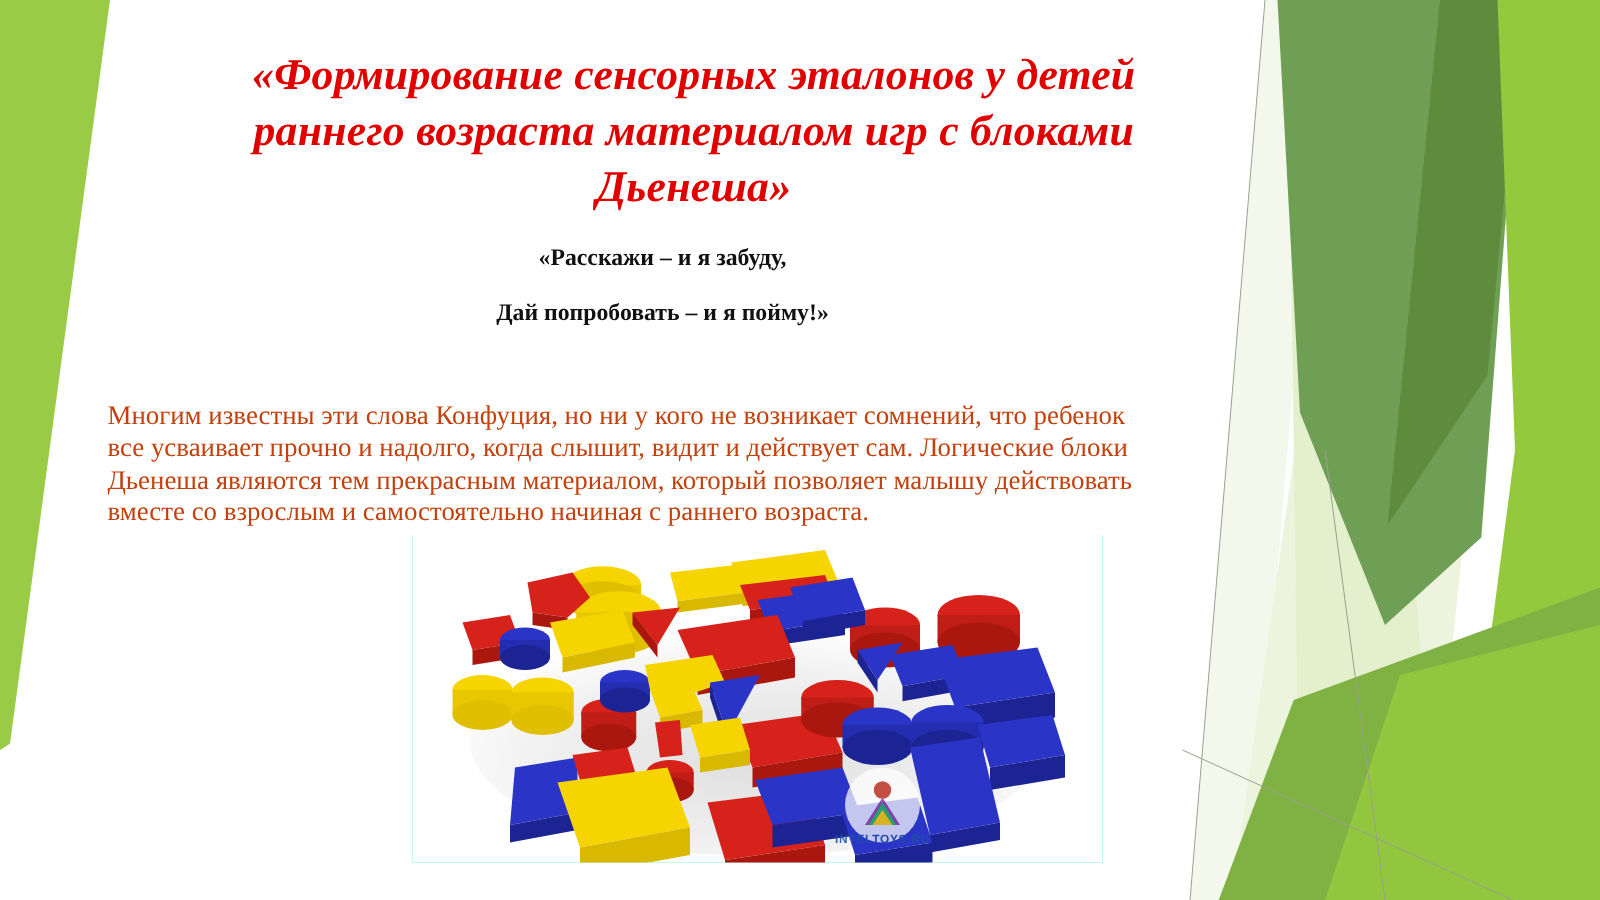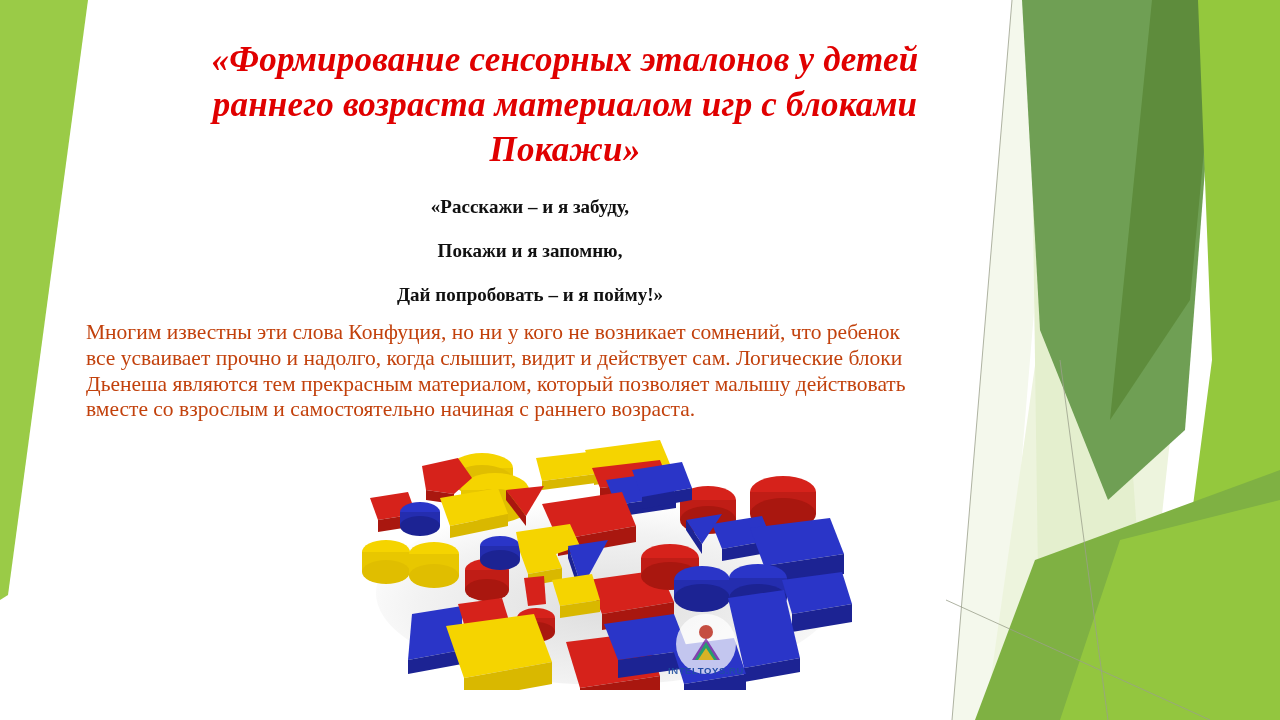--- a/index.html
+++ b/index.html
@@ -21,21 +21,21 @@
     position: absolute;
     inset: 0;
     width: 1280px;
     height: 720px;
     pointer-events: none;
   }
 
   
   #title {
     position: absolute;
-    left: 170px;
+    left: 160px;
     top: 38px;
     width: 790px;
     text-align: center;
     color: #E00000;
     font-family: "Liberation Serif", serif;
     font-weight: bold;
     font-style: italic;
     font-size: 35px;
     line-height: 1.28;
     letter-spacing: .2px;
@@ -111,26 +111,25 @@
     <polygon points="1120,540 1280,500 1280,720 1060,720" fill="#95C83F" opacity="0.92"></polygon>
 
     <polyline points="1012,0 952,720" fill="none" stroke="#9AA08C" stroke-width="0.8"></polyline>
     <polyline points="946,600 1210,720" fill="none" stroke="#9AA08C" stroke-width="0.8"></polyline>
     <polyline points="1060,360 1108,720" fill="none" stroke="#9AA08C" stroke-width="0.8"></polyline>
   </svg>
 
   <div id="title">
     <div>«Формирование сенсорных эталонов у детей</div>
     <div>раннего возраста материалом игр с блоками</div>
-    <div>Покажи»</div>
+    <div>Дьенеша»</div>
   </div>
 
   <div id="epigraph">
     <p class="line">«Расскажи – и я забуду,</p>
-    <p class="line">Покажи и я запомню,</p>
     <p class="line">Дай попробовать – и я пойму!»</p>
   </div>
 
   <div id="body-text">Многим известны эти слова Конфуция, но ни у кого не возникает сомнений, что ребенок все усваивает прочно и надолго, когда слышит, видит и действует сам. Логические блоки Дьенеша являются тем прекрасным материалом, который позволяет малышу действовать вместе со взрослым и самостоятельно начиная с раннего возраста.</div>
 
   <div id="blocks-photo">
     <svg viewBox="0 0 552 262" preserveAspectRatio="none">
       <defs>
         <radialGradient id="floorShadow" cx="50%" cy="58%" r="58%">
           <stop offset="0%" stop-color="#dedede"></stop>

